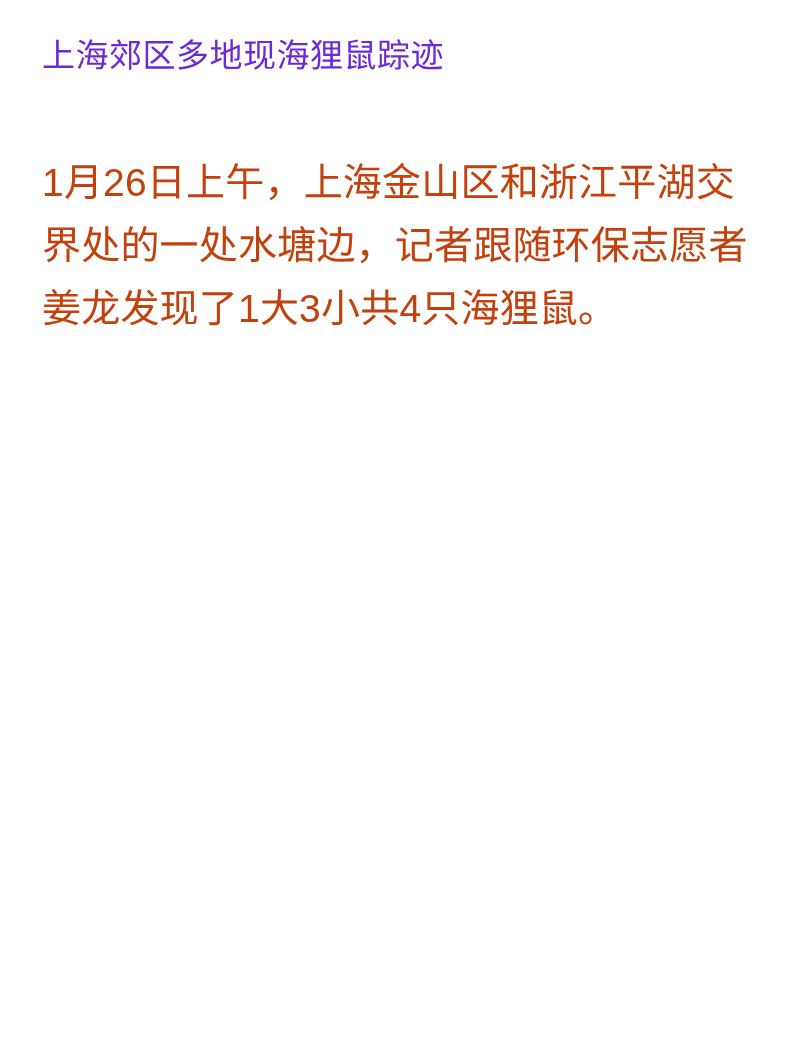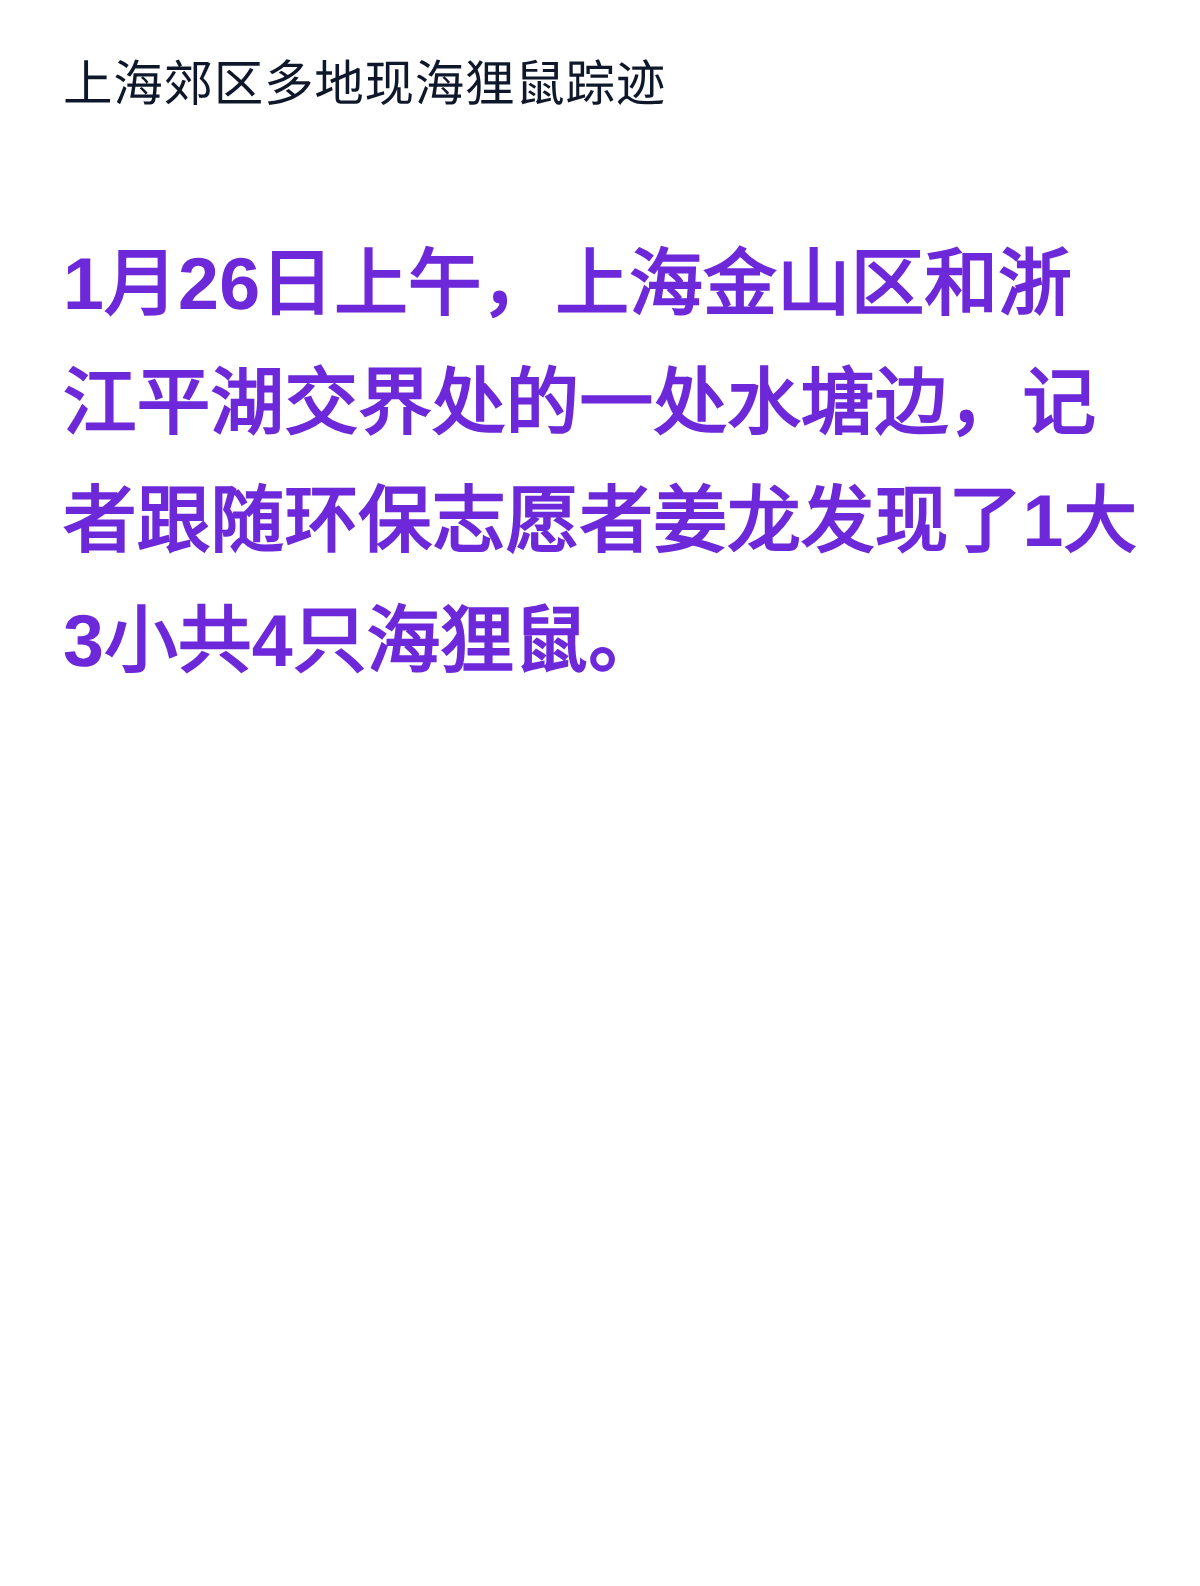--- a/index.html
+++ b/index.html
@@ -21,30 +21,30 @@
     height: 1057px;
     background: #ffffff;
     box-sizing: border-box;
     padding: 26px 40px 0 42px;
   }
   .article-title {
     font-size: 33px;
     line-height: 1.35;
     font-weight: 400;
     letter-spacing: 0.5px;
-    color: #0f172a;
+    color: #6d28d9;
     margin: 0 0 0 0;
     padding-top: 8px;
   }
   .body-block {
-    font-size: 49px;
+    font-size: 39px;
     line-height: 1.62;
-    font-weight: 700;
+    font-weight: 400;
     letter-spacing: 0.2px;
-    color: #6d28d9;
+    color: #c2410c;
     margin: 0;
     text-align: left;
     word-break: break-all;
   }
   .gap-large {
     height: 72px;
   }
   .gap-paragraph {
     height: 58px;
   }

